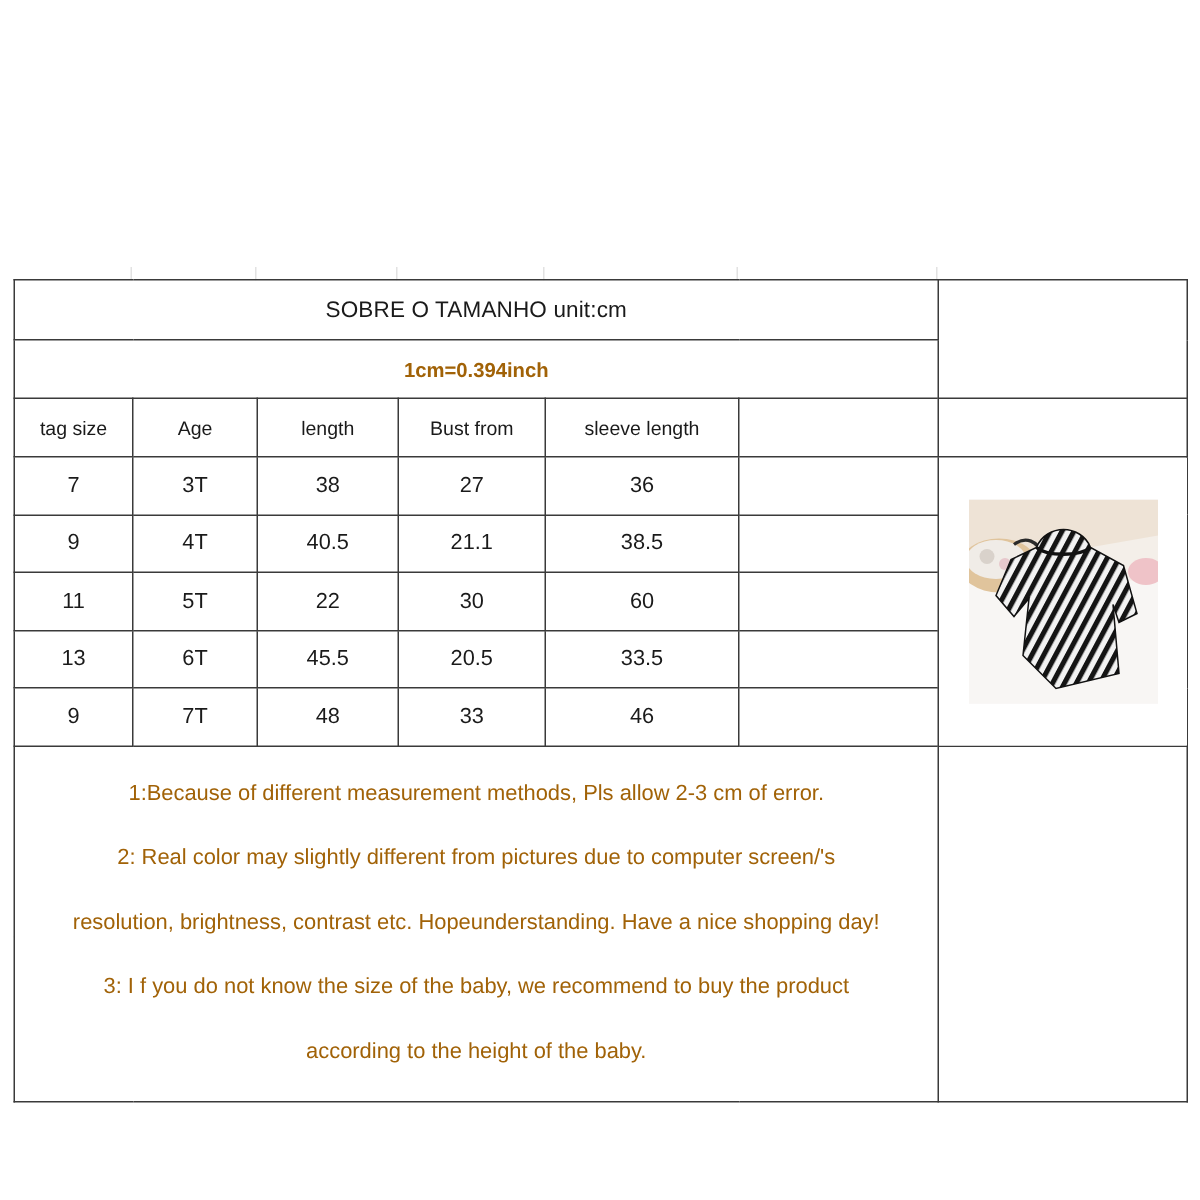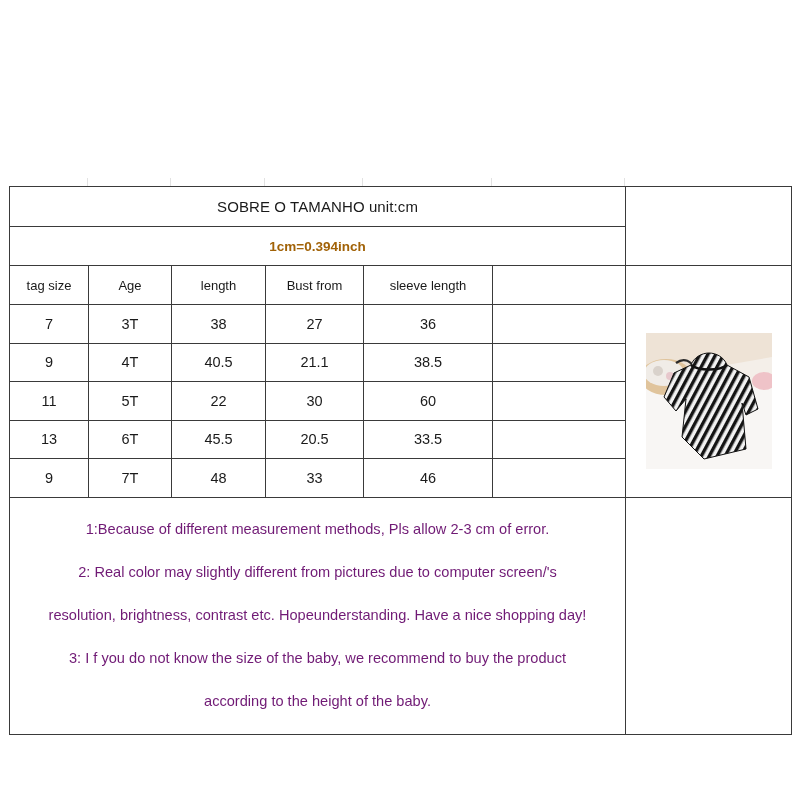--- a/index.html
+++ b/index.html
@@ -90,21 +90,21 @@
   
   .notes-cell {
     text-align: left;
     vertical-align: top;
     height: 124px;
     padding: 4px 6px 0 4px;
   }
   .notes-body {
     font-size: 14.6px;
     line-height: 21.5px;
-    color: #701a75;
+    color: #a16207;
     white-space: pre-line;
   }
   .notes-line { display: block; }
 </style>
 </head>
 <body>
 
 <div class="grid-ticks">
   <div class="tick-v" style="left:87px;  top:178px; height:9px;"></div>
   <div class="tick-v" style="left:170px; top:178px; height:9px;"></div>

